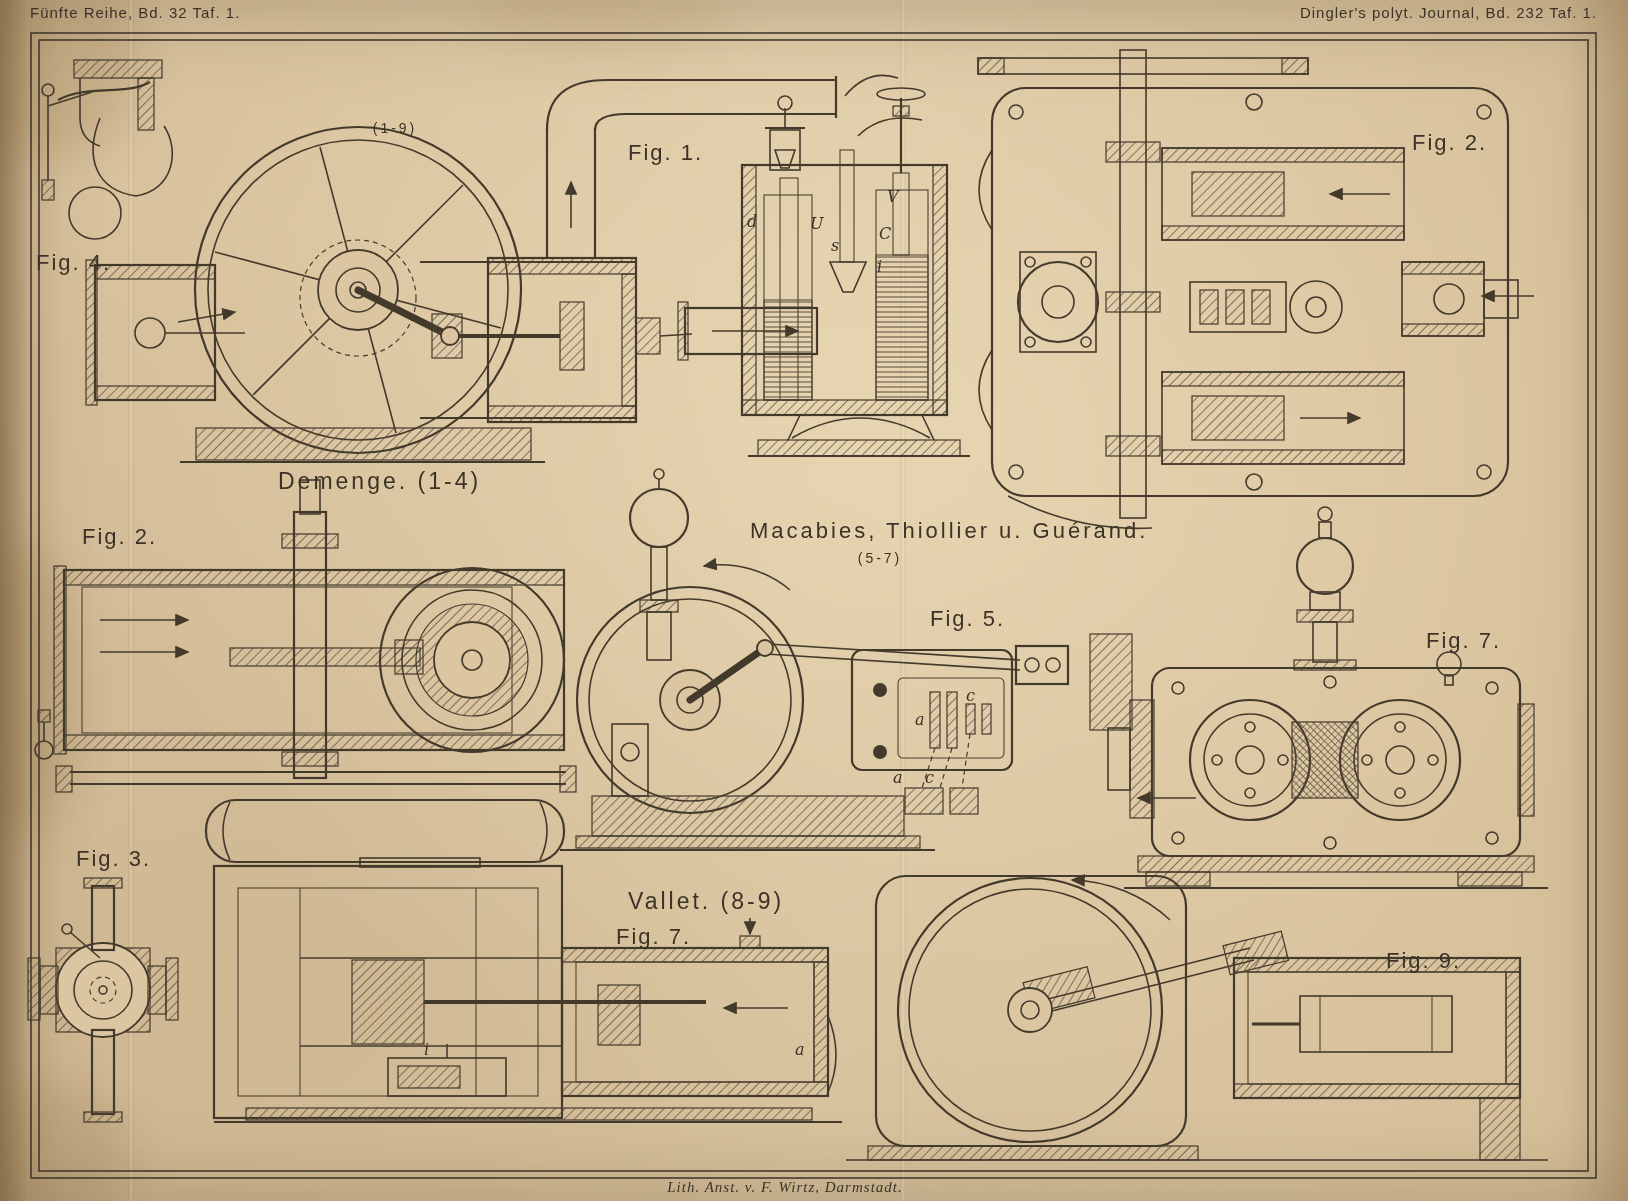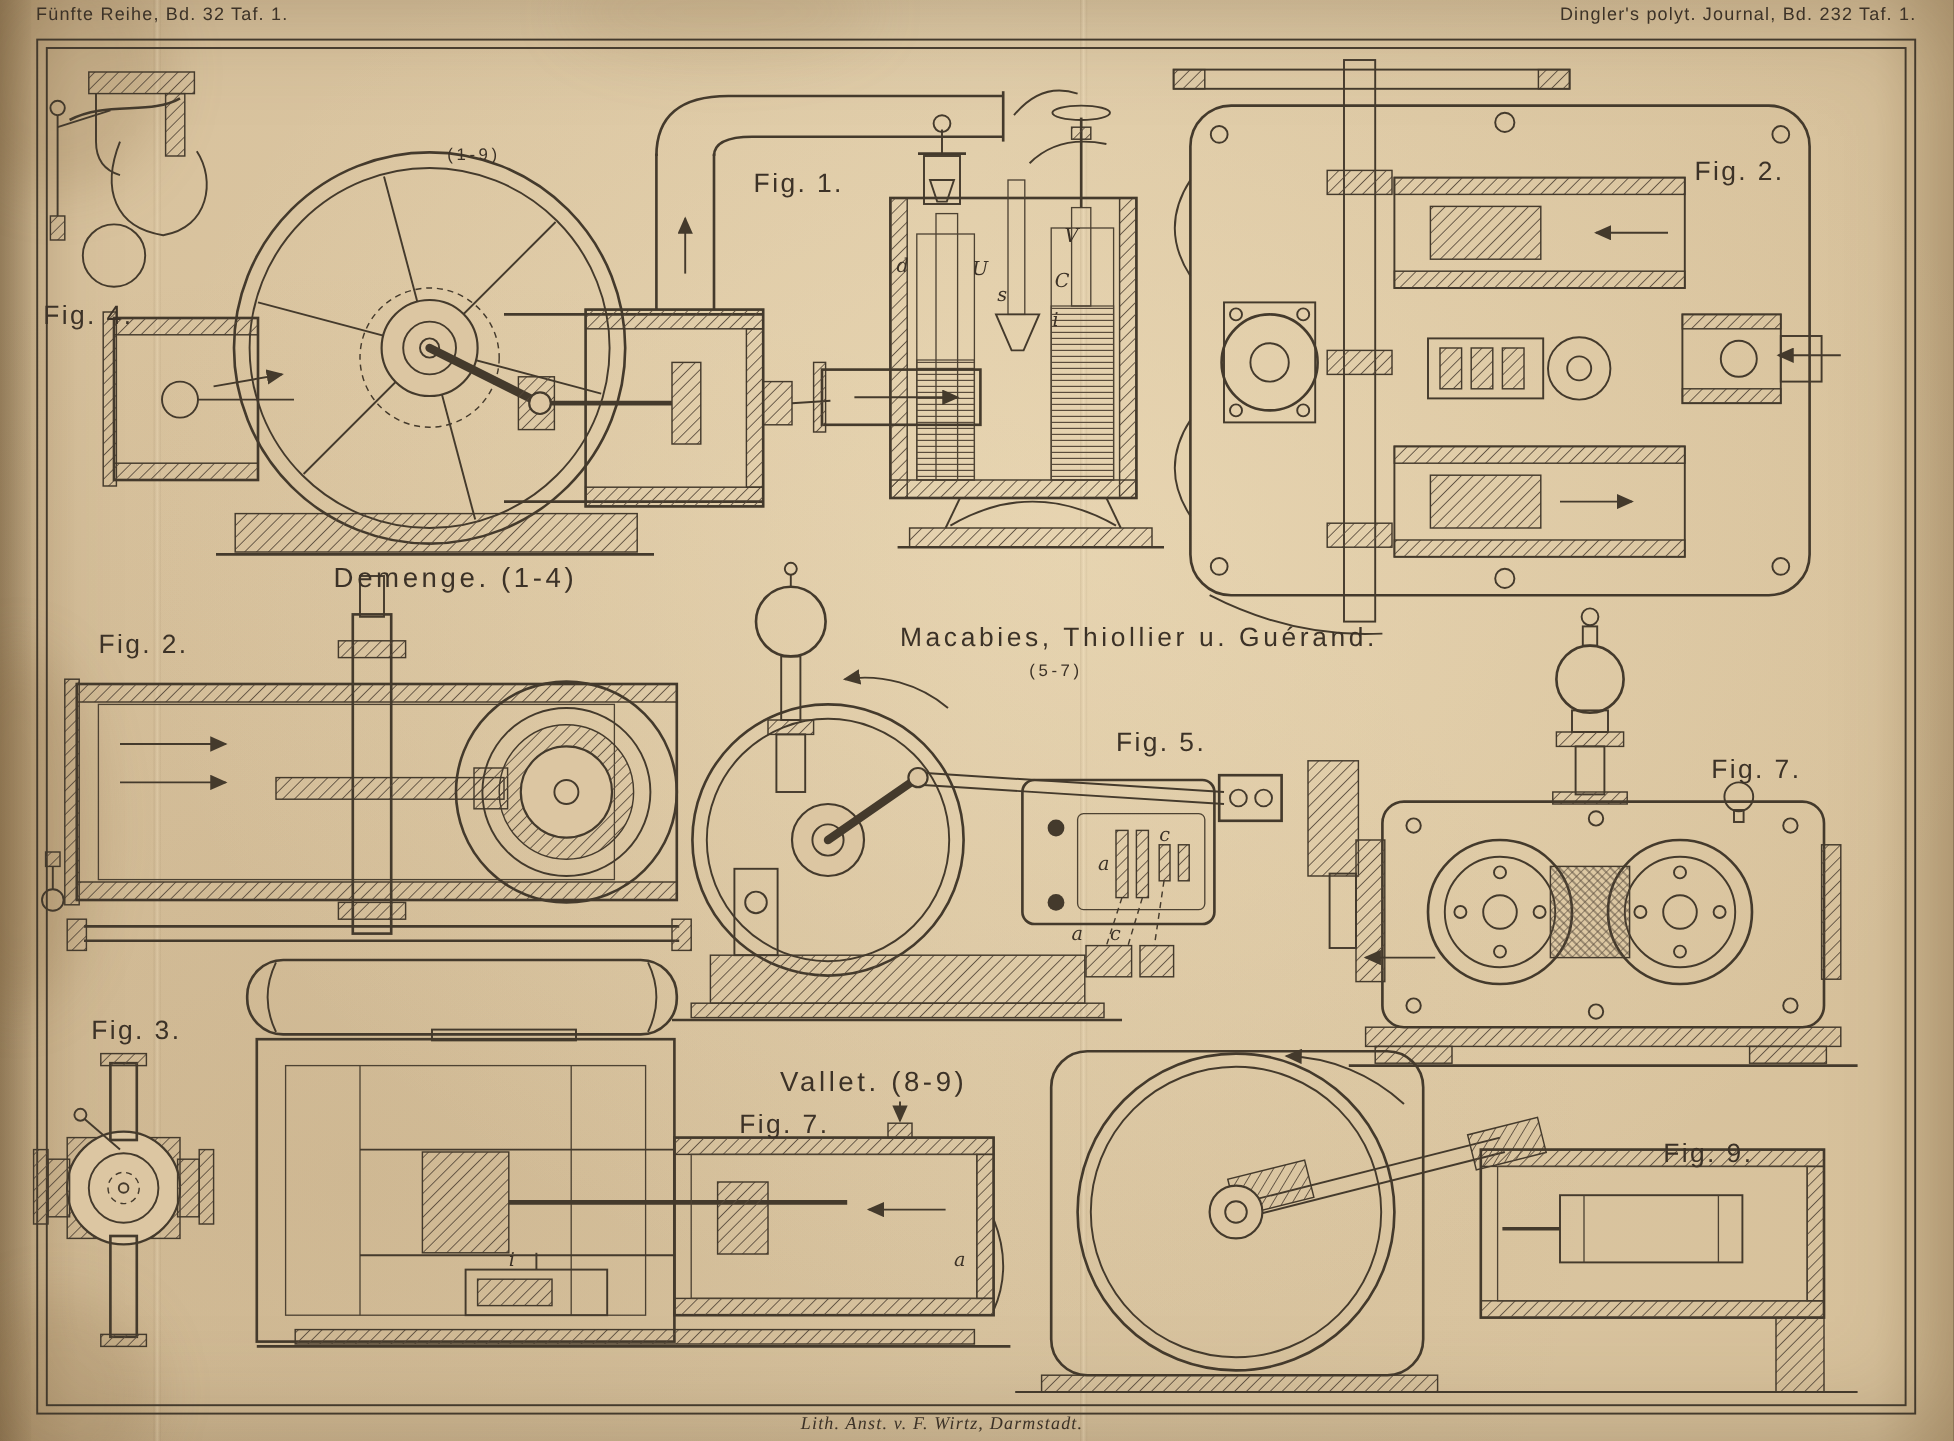--- a/index.html
+++ b/index.html
@@ -400,21 +400,21 @@
   <div class="txt hdr" style="right:31px;top:4px">Dingler's polyt. Journal, Bd. 232 Taf. 1.</div>
 
   <div class="txt trange" style="left:225px;top:120px;width:340px">(1-9)</div>
 
   <div class="txt sect" style="left:278px;top:468px">
     <span>Demenge.</span>
     <span>(1-4)</span>
   </div>
   <div class="txt sect" style="left:750px;top:518px;font-size:22px">Macabies, Thiollier u. Guérand.</div>
   <div class="txt trange" style="left:800px;top:550px;width:160px">(5-7)</div>
-  <div class="txt sect" style="left:650px;top:888px">
+  <div class="txt sect" style="left:628px;top:888px">
     <span>Vallet.</span>
     <span>(8-9)</span>
   </div>
 
   <div class="txt figlbl" style="left:628px;top:140px">Fig. 1.</div>
   <div class="txt figlbl" style="left:82px;top:524px">Fig. 2.</div>
   <div class="txt figlbl" style="left:76px;top:846px">Fig. 3.</div>
   <div class="txt figlbl" style="left:36px;top:250px">Fig. 4.</div>
   <div class="txt figlbl" style="left:930px;top:606px">Fig. 5.</div>
   <div class="txt figlbl" style="left:1412px;top:130px">Fig. 2.</div>

